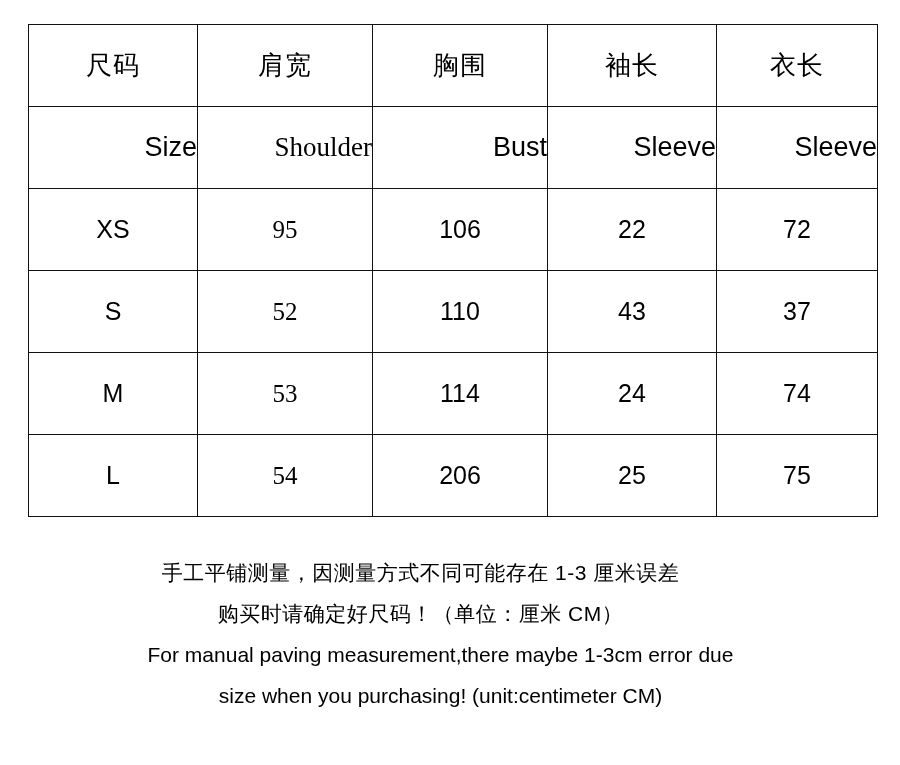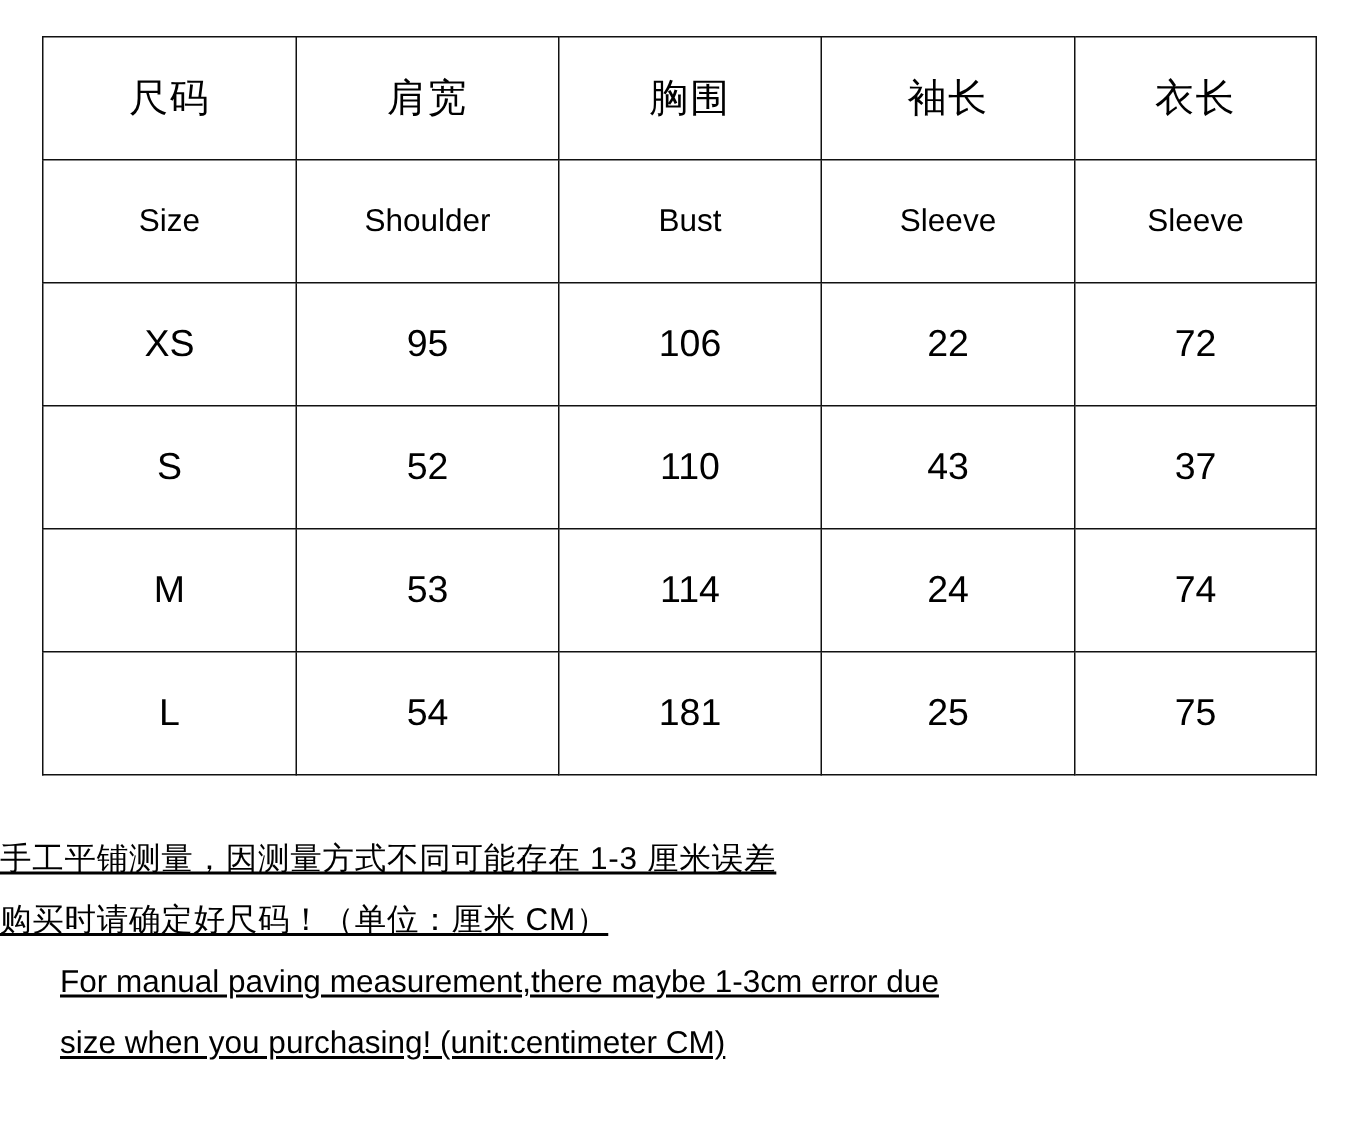--- a/index.html
+++ b/index.html
@@ -40,34 +40,35 @@
     font-weight: 400;
     color: #000000;
     padding: 0;
     margin-left: 36px;
   }
   table.size-table tr.cn-header td {
     font-size: 26px;
     letter-spacing: 1px;
   }
   table.size-table tr.en-header td {
-    font-size: 21px;
+    font-size: 27px;
+    text-align: right;
   }
   table.size-table td.col-size { width: 168px; }
-  table.size-table td.col-shoulder { width: 174px; }
+  table.size-table td.col-shoulder { width: 174px; font-family: Liberation Serif, serif; }
   table.size-table td.col-bust { width: 174px; }
   table.size-table td.col-sleeve { width: 168px; }
   table.size-table td.col-length { width: 160px; }
 
   .notes {
     position: absolute;
     left: 0;
     top: 552px;
     width: 841px;
-    text-decoration: underline;
+    text-align: center;
   }
   .notes .line {
     font-size: 21px;
     line-height: 41px;
     color: #000000;
     white-space: nowrap;
   }
   .notes .line.cn {
     font-size: 21px;
     letter-spacing: 0.5px;
@@ -116,21 +117,21 @@
         <tr>
           <td class="col-size">M</td>
           <td class="col-shoulder">53</td>
           <td class="col-bust">114</td>
           <td class="col-sleeve">24</td>
           <td class="col-length">74</td>
         </tr>
         <tr>
           <td class="col-size">L</td>
           <td class="col-shoulder">54</td>
-          <td class="col-bust">181</td>
+          <td class="col-bust">206</td>
           <td class="col-sleeve">25</td>
           <td class="col-length">75</td>
         </tr>
       </tbody>
     </table>
   </div>
 
   <div class="notes">
     <div class="line cn">手工平铺测量，因测量方式不同可能存在 1-3 厘米误差</div>
     <div class="line cn">购买时请确定好尺码！（单位：厘米 CM）</div>

